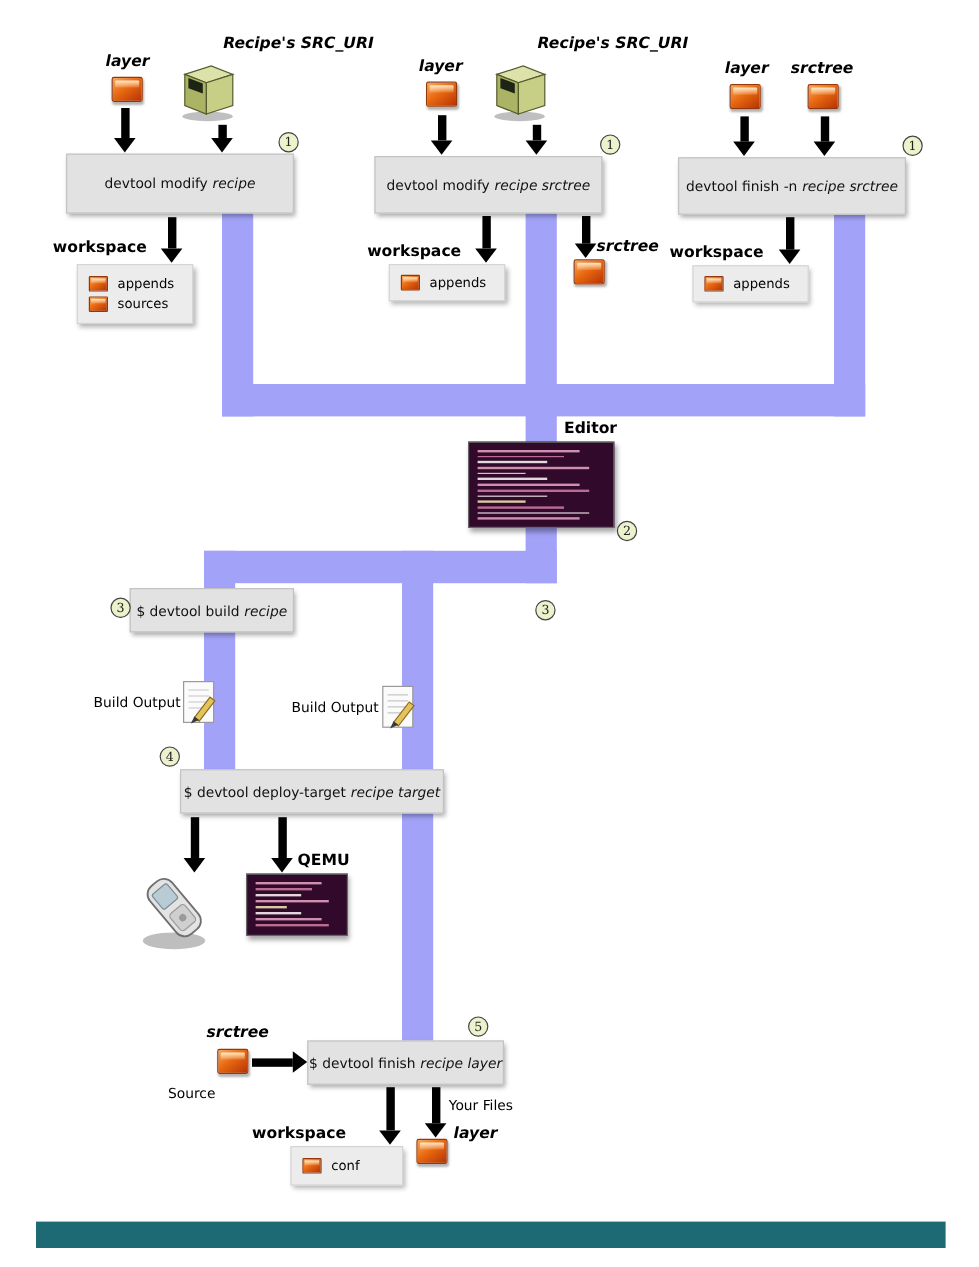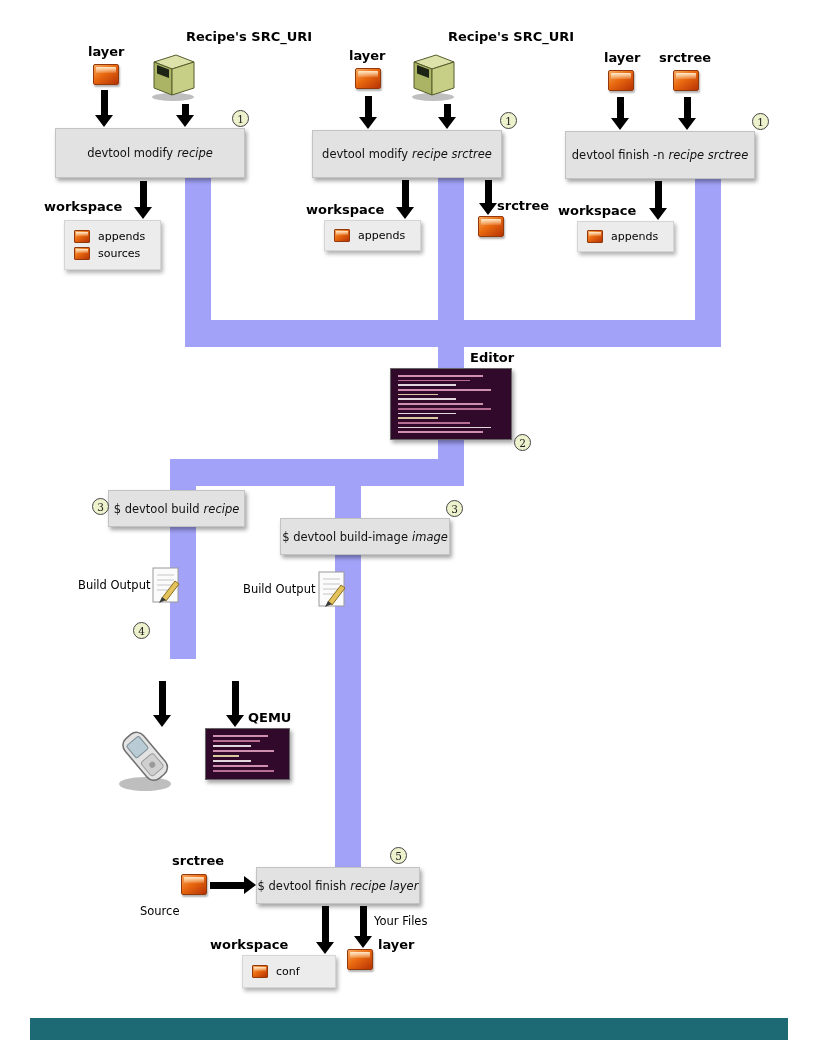--- a/index.html
+++ b/index.html
@@ -46,21 +46,21 @@
     border:1px solid #93380b;box-shadow:1px 2px 2px rgba(0,0,0,0.3);}
   .folder::before{content:"";position:absolute;left:2px;right:2px;top:2px;height:6px;
     background:linear-gradient(#ffe9c9,rgba(255,233,201,0.15));border-radius:1px;}
   .minifolder{width:16px;height:13px;position:relative;flex:0 0 auto;border-radius:1px;
     background:linear-gradient(145deg,#f7a95e 0%,#e96910 45%,#b63305 100%);border:1px solid #93380b;}
   .minifolder::before{content:"";position:absolute;left:1px;right:1px;top:1px;height:4px;
     background:linear-gradient(#ffe9c9,rgba(255,233,201,0.15));}
 
   
   .lbl{position:absolute;font-weight:bold;font-size:13px;z-index:3;white-space:nowrap;}
-  .italic{}
+  .italic{font-style:italic;}
   .plain{position:absolute;font-size:11.5px;z-index:3;white-space:nowrap;}
   .note{position:absolute;font-size:11.5px;z-index:3;width:162px;line-height:1.35;white-space:normal;}
 
   
   .term{position:absolute;background:#30092b;border:1px solid #666;z-index:3;padding:6px 7px;
     display:flex;flex-direction:column;gap:3px;overflow:hidden;box-shadow:2px 3px 4px rgba(0,0,0,0.35);}
   .term i{height:2px;background:#cf8fae;width:80%;}
   .term i:nth-child(3n){width:55%;background:#e3d7de;}
   .term i:nth-child(3n+2){width:68%;background:#b86d92;}
   .term i:nth-child(4n){width:88%;}
@@ -184,24 +184,20 @@
       <i></i>
   </div>
   <div class="badge" style="left:514px;top:434px">2</div>
 
   <div class="badge" style="left:92px;top:498px">3</div>
   <div class="cmdbox" style="left:108px;top:490px;width:137px;height:37px">
     <span>$ devtool build</span>
       <span class="arg">recipe</span>
   </div>
   <div class="badge" style="left:446px;top:500px">3</div>
-  <div class="cmdbox" style="left:280px;top:518px;width:170px;height:37px">
-    <span>$ devtool build-image</span>
-      <span class="arg">image</span>
-  </div>
 
   <div class="plain" style="left:78px;top:578px">Build Output</div>
   <div class="icon" style="left:150px;top:566px">
     <svg width="32" height="40" viewBox="0 0 32 40">
       <rect x="3" y="2" width="25" height="34" fill="#fbfbfb" stroke="#999"></rect>
       <g stroke="#c6c6c6" stroke-width="1">
         <line x1="7" y1="9" x2="24" y2="9"></line>
           <line x1="7" y1="14" x2="24" y2="14"></line>
         <line x1="7" y1="19" x2="24" y2="19"></line>
           <line x1="7" y1="24" x2="20" y2="24"></line>
@@ -219,20 +215,24 @@
           <line x1="7" y1="14" x2="24" y2="14"></line>
         <line x1="7" y1="19" x2="24" y2="19"></line>
           <line x1="7" y1="24" x2="20" y2="24"></line>
       </g>
       <polygon points="12,32 25,15 29,18 16,35" fill="#e4c25c" stroke="#8a6d1f"></polygon>
       <polygon points="9,37 12,31 16,34" fill="#3a3a3a"></polygon>
     </svg>
   </div>
 
   <div class="badge" style="left:133px;top:622px">4</div>
+  <div class="cmdbox" style="left:150px;top:641px;width:220px;height:37px">
+    <span>$ devtool deploy-target</span>
+      <span class="arg">recipe target</span>
+  </div>
   <div class="arrow-down" style="left:159px;top:681px;height:34px"></div>
   <div class="arrow-down" style="left:232px;top:681px;height:34px"></div>
   <div class="icon" style="left:112px;top:726px">
     <svg width="70" height="68" viewBox="0 0 70 68">
       <ellipse cx="33" cy="58" rx="26" ry="7" fill="rgba(70,70,70,0.35)"></ellipse>
       <g transform="rotate(-40 35 34)">
         <rect x="24" y="4" width="24" height="52" rx="9" fill="#e3e3e3" stroke="#6f6f6f" stroke-width="1.5"></rect>
         <rect x="28" y="10" width="16" height="16" rx="2" fill="#b9cbd4" stroke="#7d8d95"></rect>
         <rect x="28" y="32" width="16" height="18" rx="3" fill="#cfcfcf" stroke="#9a9a9a"></rect>
         <circle cx="36" cy="41" r="3" fill="#9a9a9a"></circle>

